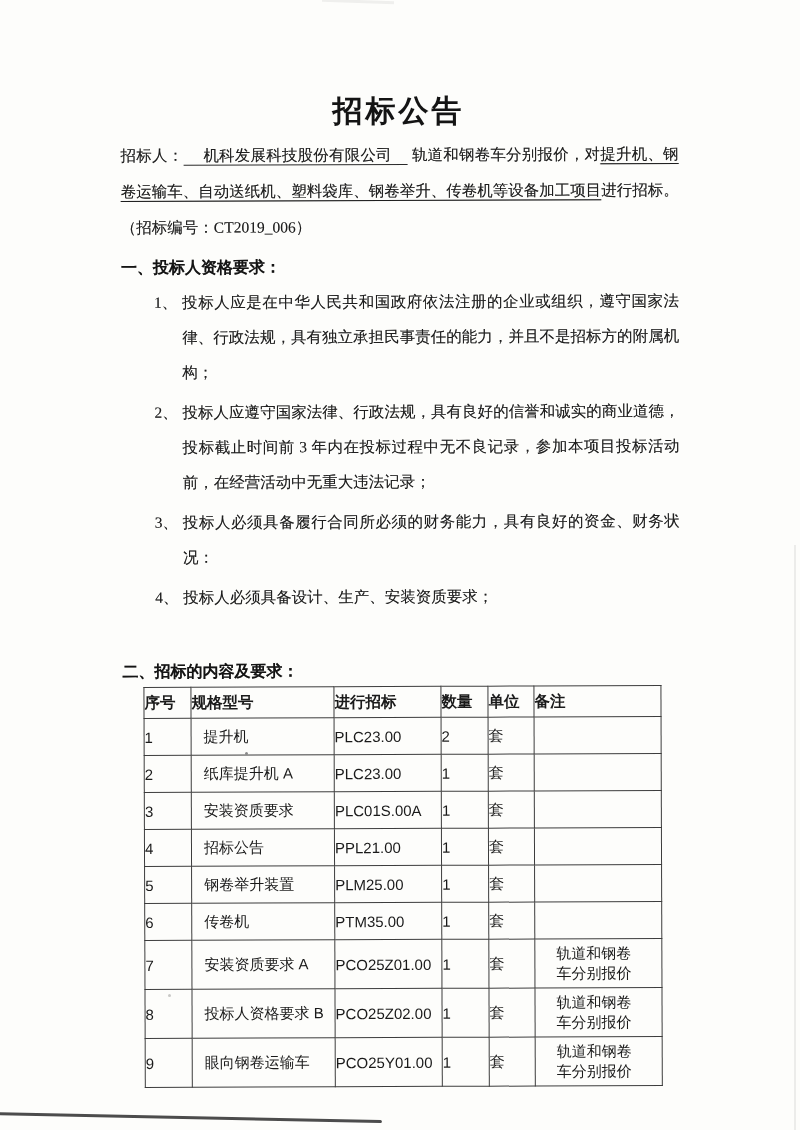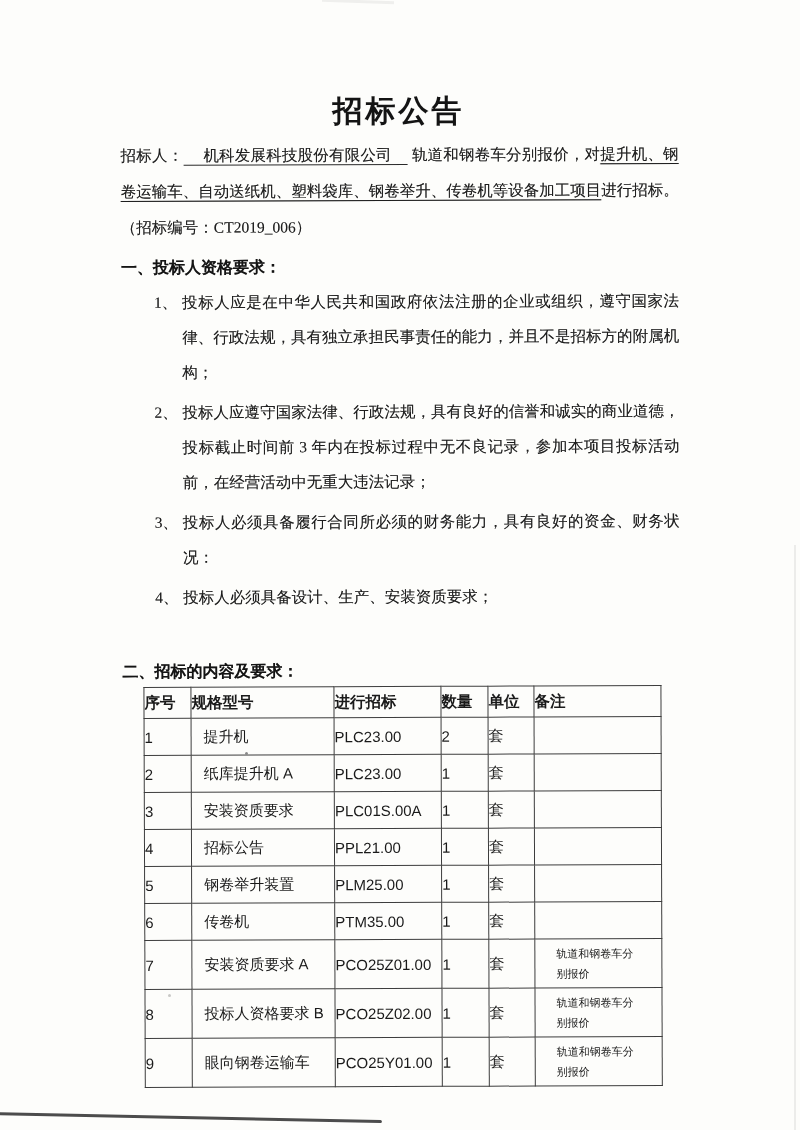--- a/index.html
+++ b/index.html
@@ -87,21 +87,21 @@
     font-weight: 600;
     font-size: 15.5px;
   }
   .goods-table tbody tr.r-short td { height: 32px; }
   .goods-table tbody tr.r-tall td  { height: 44px; }
   .c-name { text-align: left; padding-left: 12px !important; }
   .c-remark {
     text-align: right;
     text-align-last: left;
     padding: 2px 19px 2px 21px !important;
-    font-size: 11px;
+    font-size: 15px;
     line-height: 20px;
   }
   
   .edge-line-right {
     position: absolute;
     left: 794px; top: 545px;
     width: 2px; height: 585px;
     background: #ececea;
   }
   .bottom-scan-line {

